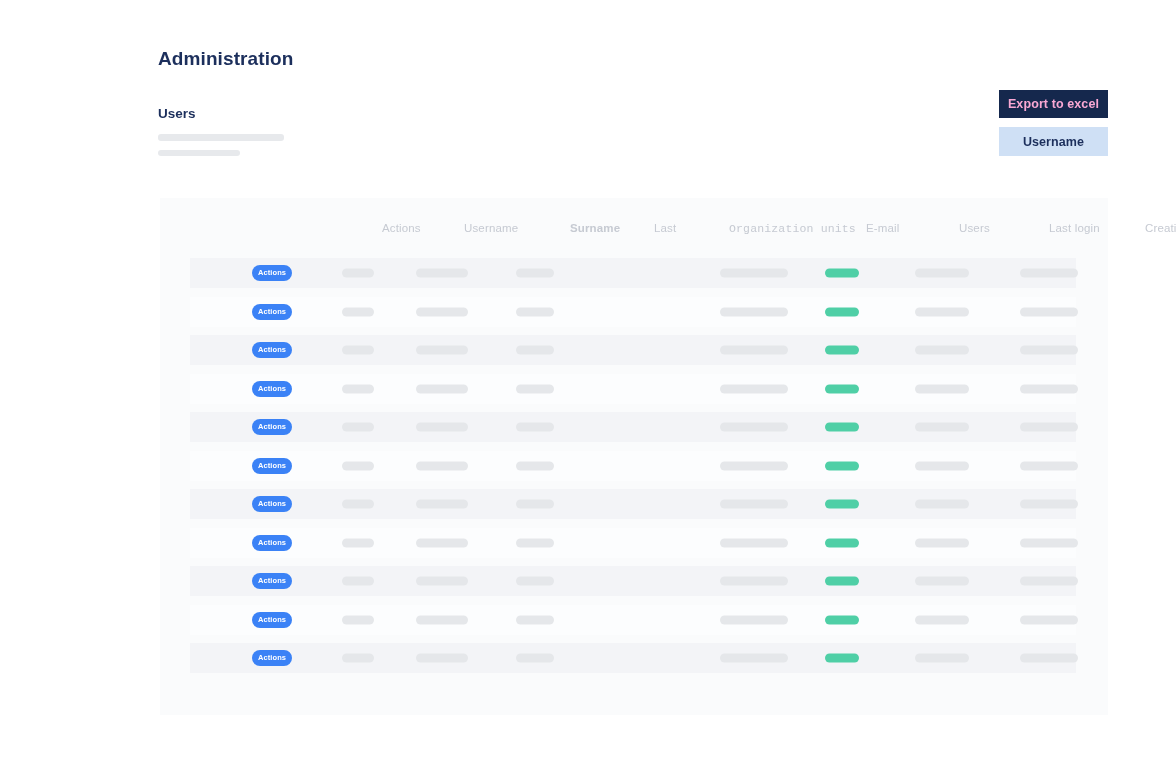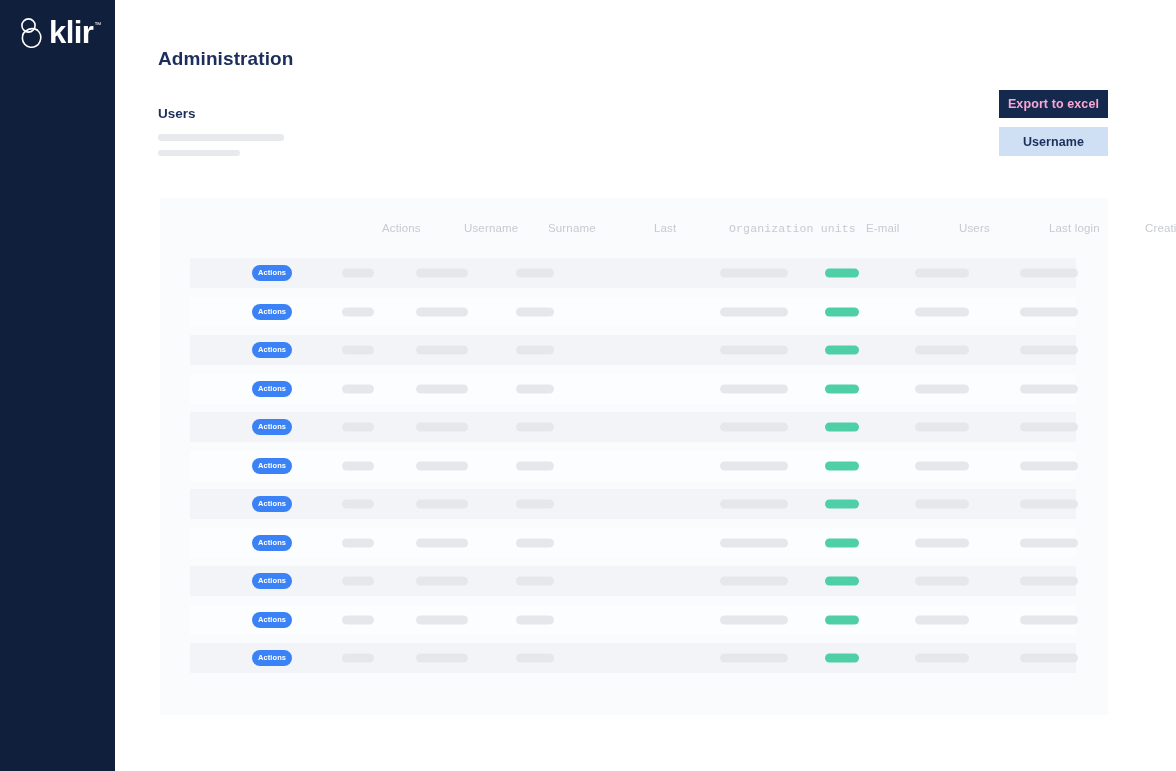--- a/index.html
+++ b/index.html
@@ -88,47 +88,35 @@
     letter-spacing: 0.1px; padding: 0;
   }
   .sk-cell { height: 9px; border-radius: 4.5px; background: #e5e7ea; }
   .pill-active { height: 9px; width: 34px; border-radius: 4.5px; background: #4fcfa6; }
 </style>
 </head>
 <body>
 
 <div id="app">
 
-  <div id="sidebar">
-    <div id="logo">
-      <svg id="logo-mark" viewBox="0 0 30 36">
-        <circle cx="10.5" cy="8.5" r="6.6" fill="none" stroke="#ffffff" stroke-width="1.6"></circle>
-        <path d="M19.2 13.0 C22.4 15.8 23.6 20.2 22.1 24.2 C20.5 28.4 16.4 30.9 12.1 30.2
-                 C7.8 29.5 4.6 25.9 4.4 21.6 C4.2 17.6 6.6 14.0 10.3 12.5" fill="none" stroke="#ffffff" stroke-width="1.6" stroke-linecap="round"></path>
-        <path d="M10.3 12.5 C13.2 11.3 16.6 11.5 19.2 13.0" fill="none" stroke="#ffffff" stroke-width="1.6" stroke-linecap="round"></path>
-      </svg>
-      <span id="logo-word">klir</span>
-      <span id="logo-tm">™</span>
-    </div>
-  </div>
 
   <div id="page-title">Administration</div>
   <div id="section-title">Users</div>
   <div id="sk-1" class="sk-line"></div>
   <div id="sk-2" class="sk-line"></div>
 
   <button id="btn-export">Export to excel</button>
   <button id="btn-refresh">Username</button>
 
   <div id="table-card">
     <div id="table">
       <div id="thead">
           <div class="th" style="left: 222px;">Actions</div>
           <div class="th" style="left: 304px;">Username</div>
-          <div class="th" style="left: 388px;">Surname</div>
+          <div class="th" style="left: 410px; font-weight: bold;">Surname</div>
           <div class="th" style="left: 494px;">Last</div>
           <div class="th" style="left: 569px; font-family: Liberation Mono, monospace;">Organization units</div>
           <div class="th" style="left: 706px;">E-mail</div>
           <div class="th" style="left: 799px;">Users</div>
           <div class="th" style="left: 889px;">Last login</div>
           <div class="th" style="left: 985px;">Creation Time</div>
         </div>
       <div id="tbody">
           <div class="row odd" style="top: 60px;">
             <div class="cell" style="left: 62px;">

